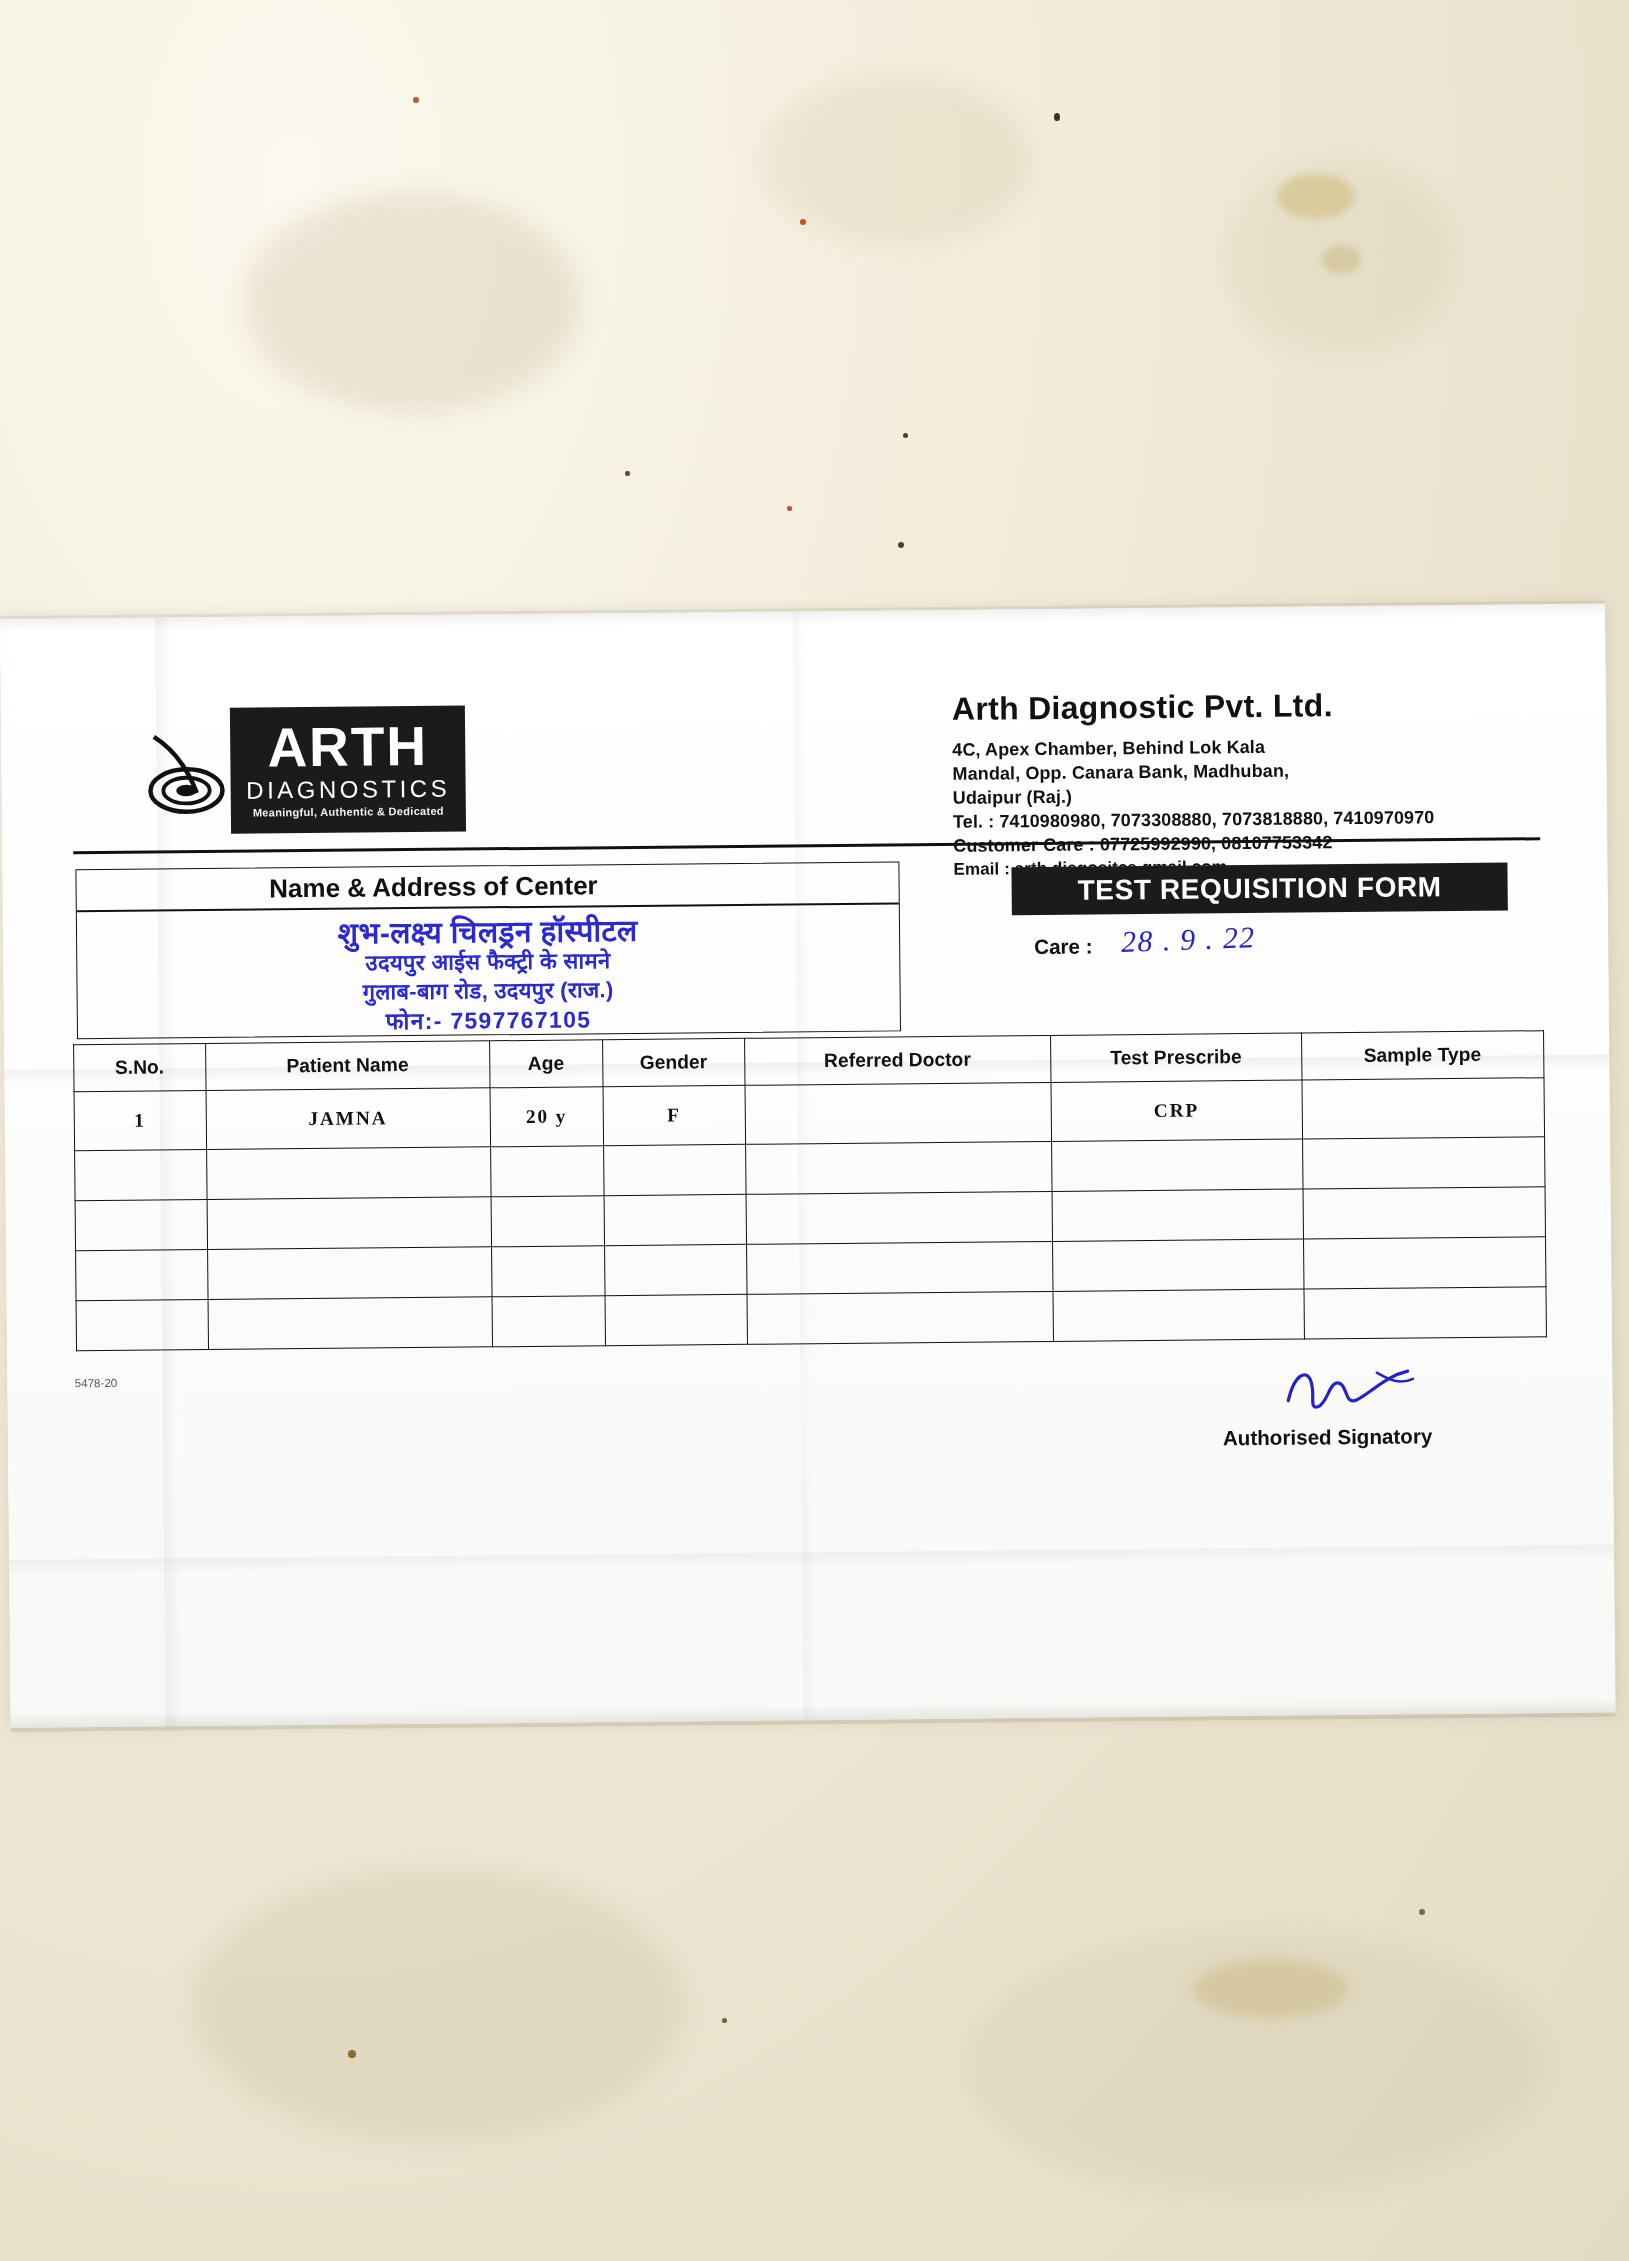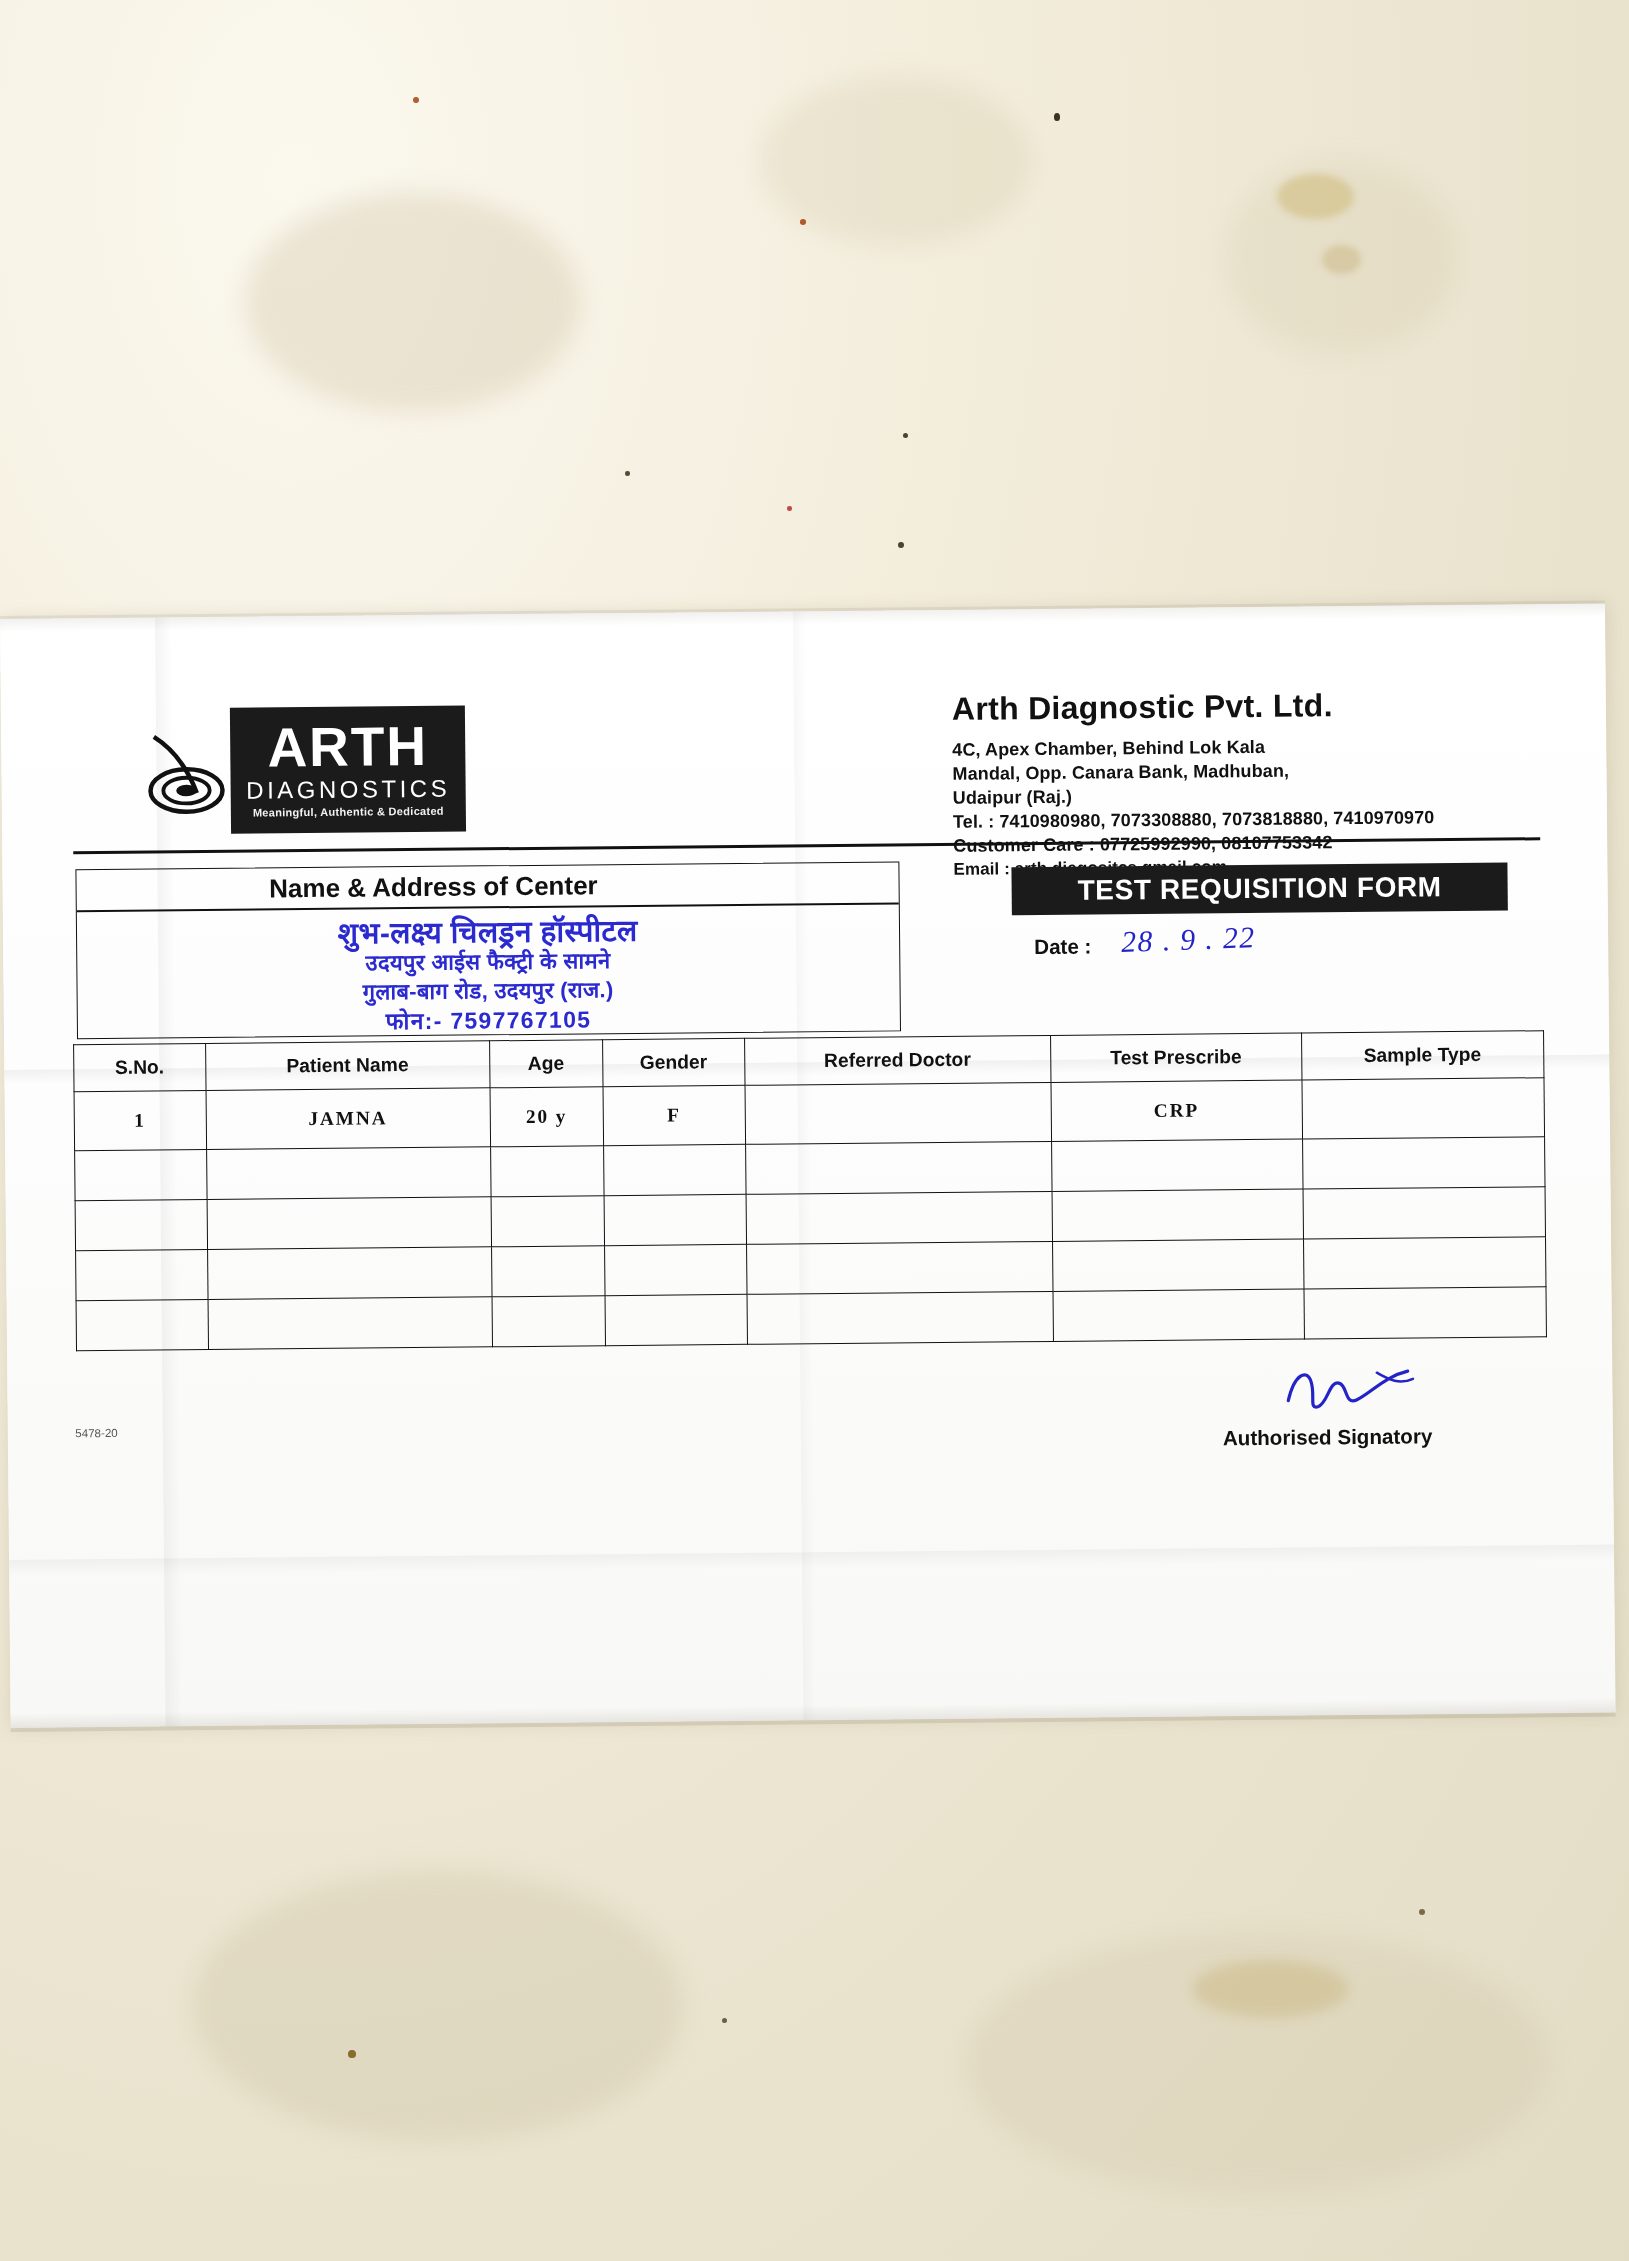--- a/index.html
+++ b/index.html
@@ -241,21 +241,21 @@
     font-family: "Liberation Serif", serif;
     color: #2323c8;
     font-size: 27px;
     font-weight: 400;
     letter-spacing: 1.9px;
   }
 
   #form-code {
     position: absolute;
     left: 6.4px;
-    top: 750px;
+    top: 700px;
     font-size: 11.6px;
     color: #555;
   }
   #sign-label {
     position: absolute;
     left: 1154px;
     top: 761px;
     font-size: 20.6px;
     font-weight: 700;
     color: #111;
@@ -351,21 +351,21 @@
     <div id="center-box">
       <div id="center-title">Name &amp; Address of Center</div>
       <div id="center-inner-rule"></div>
       <div class="hindi-line" style="top:44px;font-size:30px;">शुभ-लक्ष्य चिलड्रन हॉस्पीटल</div>
       <div class="hindi-line" style="top:79px;font-size:22px;">उदयपुर आईस फैक्ट्री के सामने</div>
       <div class="hindi-line" style="top:108px;font-size:22px;">गुलाब-बाग रोड, उदयपुर (राज.)</div>
       <div class="hindi-line" style="top:137px;font-size:23px;letter-spacing:1.3px;">फोन:- 7597767105</div>
     </div>
 
     <div id="trf-banner">TEST REQUISITION FORM</div>
-    <div id="date-label">Date :</div>
+    <div id="date-label">Care :</div>
     <div id="date-value">28 . 9 . 22</div>
 
     <table id="tbl">
       <colgroup>
         <col style="width:132px">
         <col style="width:284px">
         <col style="width:113px">
         <col style="width:142px">
         <col style="width:306px">
         <col style="width:251px">

